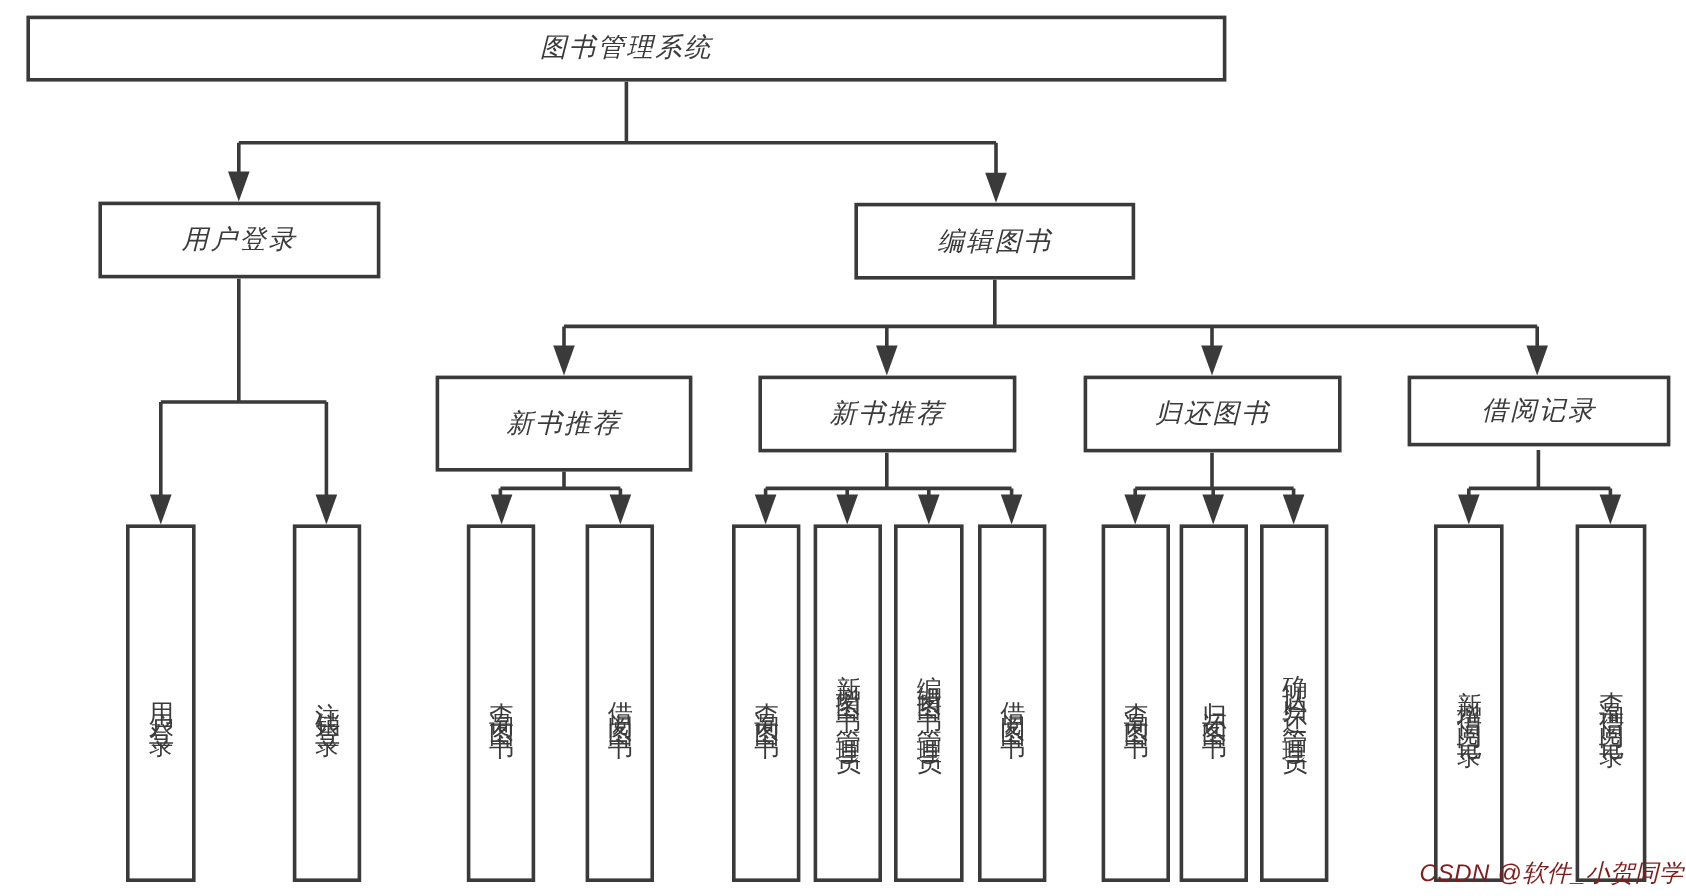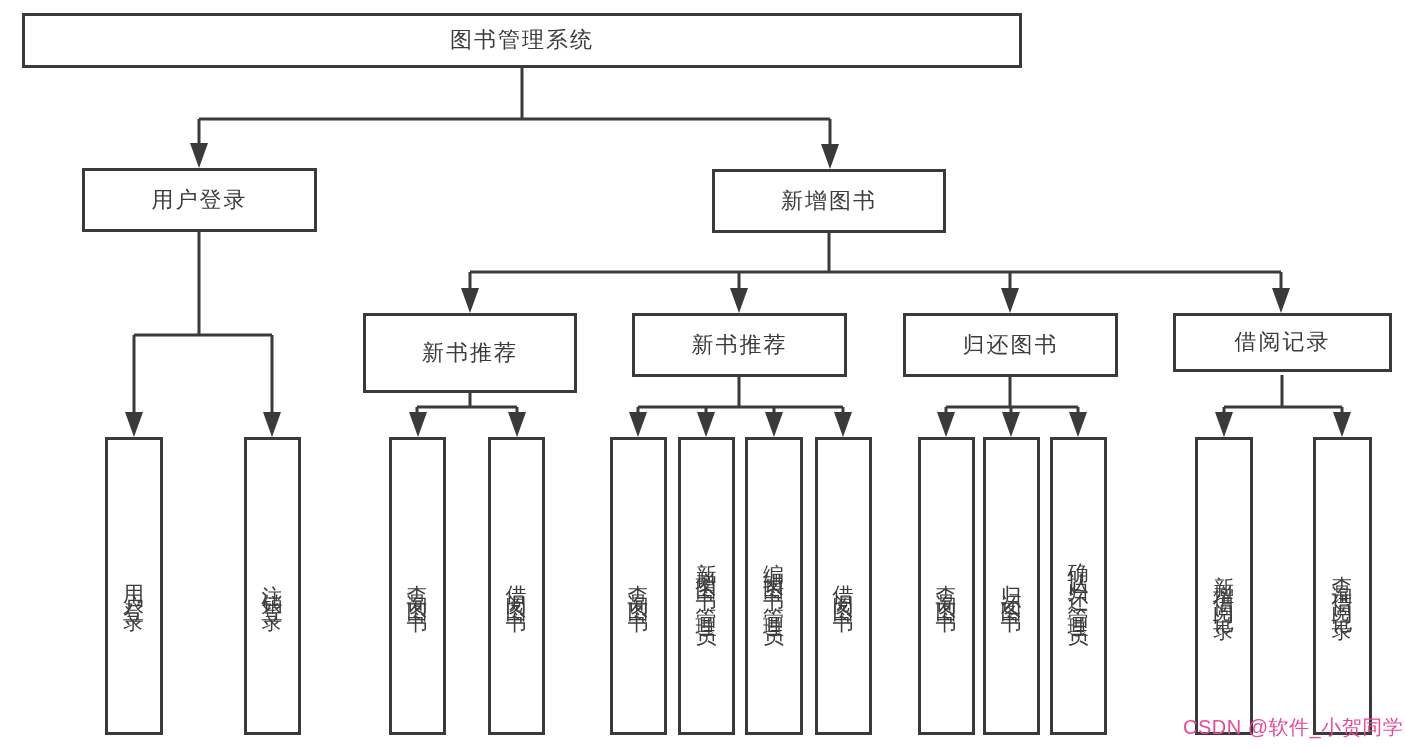--- a/index.html
+++ b/index.html
@@ -21,37 +21,39 @@
     align-items:center;
     justify-content:center;
     z-index:2;
     text-align:center;
   }
   .h-box{
     font-size:22px;
     letter-spacing:2px;
     line-height:1.2;
     white-space:nowrap;
+    font-style:italic;
   }
   .v-box{
     writing-mode:vertical-rl;
     text-orientation:mixed;
     font-size:21px;
     letter-spacing:9px;
     line-height:1;
   }
   .watermark{
     position:absolute;
     left:1183px;
     top:714px;
     z-index:3;
     font-size:20px;
     letter-spacing:0.5px;
-    color:#ec4899;
+    color:#7f1d1d;
     white-space:nowrap;
+    font-style:italic;
   }
 </style>
 </head>
 <body>
 
 <div id="stage">
 
   <svg id="connectors" width="1405" height="747" viewBox="0 0 1405 747">
     <g stroke="#3a3a3a" stroke-width="3" fill="none">
 
@@ -88,21 +90,21 @@
       <polygon points="1002,412 1020,412 1011,437"></polygon>
       <polygon points="1069,412 1087,412 1078,437"></polygon>
       <polygon points="1215,412 1233,412 1224,437"></polygon>
       <polygon points="1333,412 1351,412 1342,437"></polygon>
     </g>
   </svg>
 
   <div class="box h-box" style="left:22px;top:13px;width:1000px;height:55px">图书管理系统</div>
 
   <div class="box h-box" style="left:82px;top:168px;width:235px;height:64px">用户登录</div>
-  <div class="box h-box" style="left:712px;top:169px;width:234px;height:64px">新增图书</div>
+  <div class="box h-box" style="left:712px;top:169px;width:234px;height:64px">编辑图书</div>
 
   <div class="box h-box" style="left:363px;top:313px;width:214px;height:80px">新书推荐</div>
   <div class="box h-box" style="left:632px;top:313px;width:215px;height:64px">新书推荐</div>
   <div class="box h-box" style="left:903px;top:313px;width:215px;height:64px">归还图书</div>
   <div class="box h-box" style="left:1173px;top:313px;width:219px;height:59px">借阅记录</div>
 
   <div class="box v-box" style="left:105px;top:437px;width:58px;height:298px">用户登录</div>
   <div class="box v-box" style="left:244px;top:437px;width:57px;height:298px">注销登录</div>
 
   <div class="box v-box" style="left:389px;top:437px;width:57px;height:298px">查询图书</div>

